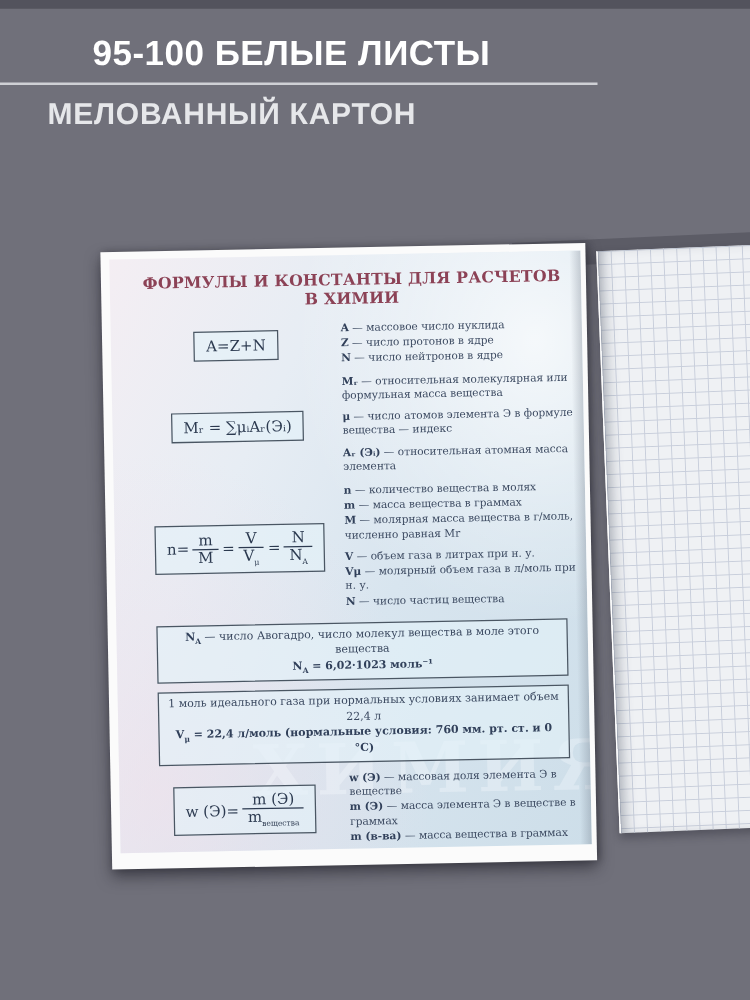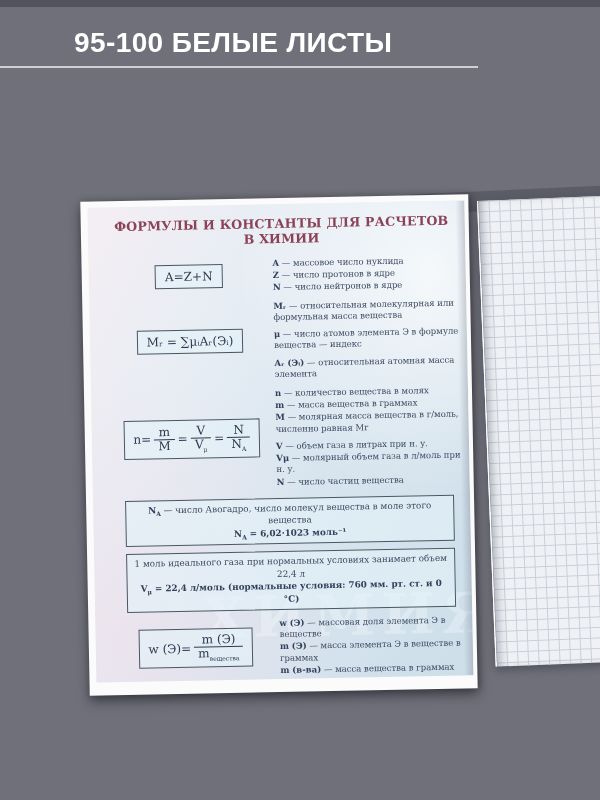--- a/index.html
+++ b/index.html
@@ -102,20 +102,21 @@
   .row.rmix { margin-top:6px; }
 </style>
 </head>
 <body>
 
 <div class="stage">
   <div class="top-vignette"></div>
 
   <div class="banner-line1">95-100 БЕЛЫЕ ЛИСТЫ</div>
   <div class="banner-divider"></div>
+  <div class="banner-line2">МЕЛОВАННЫЙ КАРТОН</div>
 
   <div class="back-cover-edge"></div>
 
   <div class="page-right"></div>
 
   <div class="page-left">
     <div class="page-print">
       <div class="watermark">ХИМИЯ</div>
 
       <div class="content">

